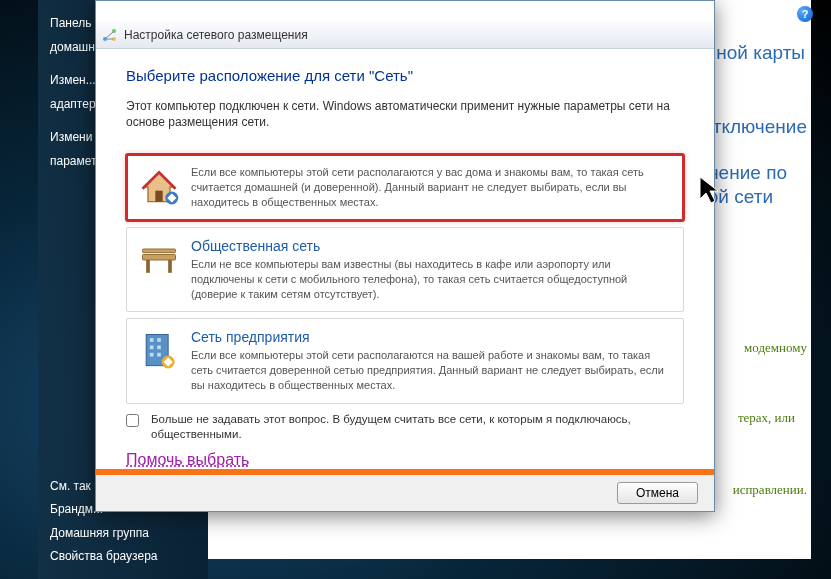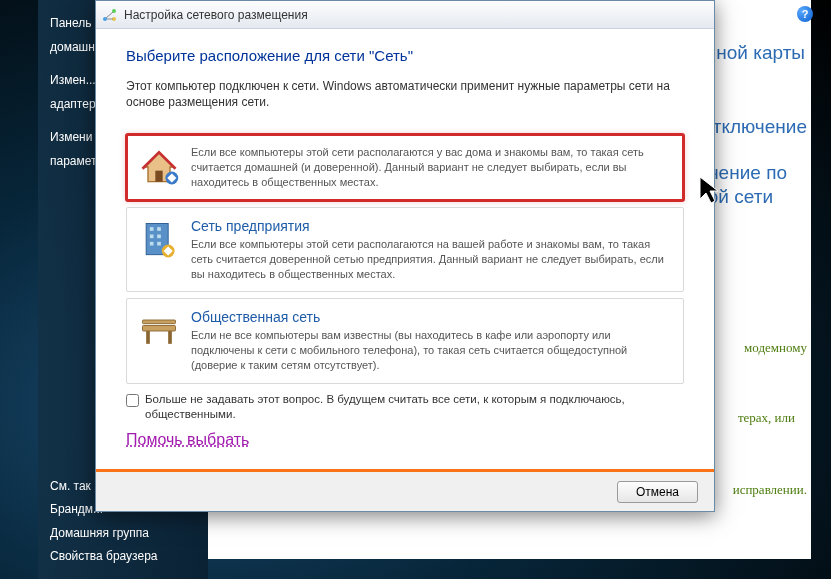--- a/index.html
+++ b/index.html
@@ -90,20 +90,21 @@
 }
 .titlebar {
   height: 28px;
   background: linear-gradient(to bottom, #fdfdfe, #e4e9f0);
   border-bottom: 1px solid #c8d2de;
   display: flex;
   align-items: center;
   padding: 0 6px;
   font-size: 12px;
   color: #333;
+  margin-top: 20px;
 }
 .titlebar .app-icon {
   width: 16px;
   height: 16px;
   margin-right: 6px;
 }
 .dialog-body {
   flex: 1;
   padding: 18px 30px 10px 30px;
   overflow: hidden;
@@ -146,42 +147,42 @@
   margin-bottom: 3px;
 }
 .option .opt-desc {
   color: #555;
   font-size: 11px;
   line-height: 1.35;
 }
 .checkbox-row {
   display: flex;
   align-items: flex-start;
-  gap: 6px;
+  gap: 12px;
   font-size: 11.5px;
   color: #333;
   margin-top: 8px;
   line-height: 1.35;
 }
 .checkbox-row input[type=checkbox] {
   margin-top: 2px;
 }
 .help-link {
   color: #a21caf;
   font-size: 16px;
   text-decoration: underline;
   text-decoration-style: dotted;
   cursor: pointer;
   display: inline-block;
   margin-top: 8px;
 }
 .footer {
   height: 42px;
   background: #f0f0f0;
-  border-top: 3px solid #f97316;
+  border-top: 6px solid #f97316;
   display: flex;
   justify-content: flex-end;
   align-items: center;
   padding-right: 16px;
 }
 .btn {
   font-size: 12px;
   padding: 3px 18px;
   background: linear-gradient(to bottom, #fdfdfd, #e6e6e6);
   border: 1px solid #9a9a9a;
@@ -255,52 +256,52 @@
           </svg>
       </div>
       <div>
         <div class="opt-desc">Если все компьютеры этой сети располагаются у вас дома и знакомы вам, то такая сеть считается домашней (и доверенной). Данный вариант не следует выбирать, если вы находитесь в общественных местах.</div>
       </div>
     </div>
 
     <div class="option">
       <div class="icon-box">
         <svg viewBox="0 0 48 48">
+            <rect x="6" y="18" width="36" height="6" rx="1" fill="#c8a060" stroke="#8a6530"></rect>
+            <rect x="6" y="12" width="36" height="4" rx="1" fill="#c8a060" stroke="#8a6530"></rect>
+            <rect x="10" y="24" width="4" height="14" fill="#8a6530"></rect>
+            <rect x="34" y="24" width="4" height="14" fill="#8a6530"></rect>
+          </svg>
+      </div>
+      <div>
+        <div class="opt-title">Общественная сеть</div>
+        <div class="opt-desc">Если не все компьютеры вам известны (вы находитесь в кафе или аэропорту или подключены к сети с мобильного телефона), то такая сеть считается общедоступной (доверие к таким сетям отсутствует).</div>
+      </div>
+    </div>
+
+    <div class="option">
+      <div class="icon-box">
+        <svg viewBox="0 0 48 48">
             <rect x="10" y="6" width="24" height="34" fill="#5a90c8" stroke="#2a5a90" stroke-width="1"></rect>
             <rect x="14" y="10" width="4" height="4" fill="#bde"></rect>
             <rect x="22" y="10" width="4" height="4" fill="#bde"></rect>
             <rect x="14" y="18" width="4" height="4" fill="#bde"></rect>
             <rect x="22" y="18" width="4" height="4" fill="#bde"></rect>
             <rect x="14" y="26" width="4" height="4" fill="#bde"></rect>
             <rect x="22" y="26" width="4" height="4" fill="#bde"></rect>
             <circle cx="34" cy="36" r="7" fill="#e8b030"></circle>
             <path d="M29 36 L34 31 L39 36 L34 41 Z" fill="#fff"></path>
           </svg>
       </div>
       <div>
         <div class="opt-title">Сеть предприятия</div>
         <div class="opt-desc">Если все компьютеры этой сети располагаются на вашей работе и знакомы вам, то такая сеть считается доверенной сетью предприятия. Данный вариант не следует выбирать, если вы находитесь в общественных местах.</div>
       </div>
     </div>
 
-    <div class="option">
-      <div class="icon-box">
-        <svg viewBox="0 0 48 48">
-            <rect x="6" y="18" width="36" height="6" rx="1" fill="#c8a060" stroke="#8a6530"></rect>
-            <rect x="6" y="12" width="36" height="4" rx="1" fill="#c8a060" stroke="#8a6530"></rect>
-            <rect x="10" y="24" width="4" height="14" fill="#8a6530"></rect>
-            <rect x="34" y="24" width="4" height="14" fill="#8a6530"></rect>
-          </svg>
-      </div>
-      <div>
-        <div class="opt-title">Общественная сеть</div>
-        <div class="opt-desc">Если не все компьютеры вам известны (вы находитесь в кафе или аэропорту или подключены к сети с мобильного телефона), то такая сеть считается общедоступной (доверие к таким сетям отсутствует).</div>
-      </div>
-    </div>
-
     <label class="checkbox-row">
       <input type="checkbox" style="">
       <span>Больше не задавать этот вопрос. В будущем считать все сети, к которым я подключаюсь, общественными.</span>
     </label>
 
     <span class="help-link">Помочь выбрать</span>
   </div>
 
   <div class="footer">
     <button class="btn">Отмена</button>

